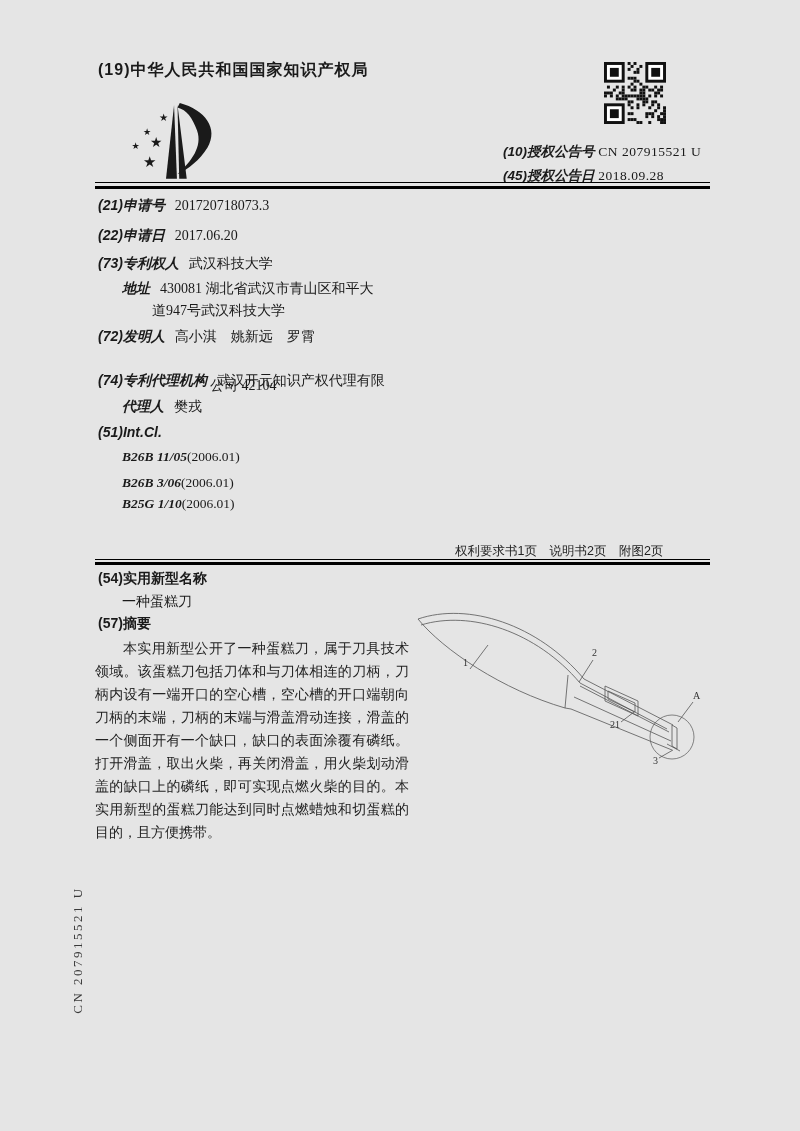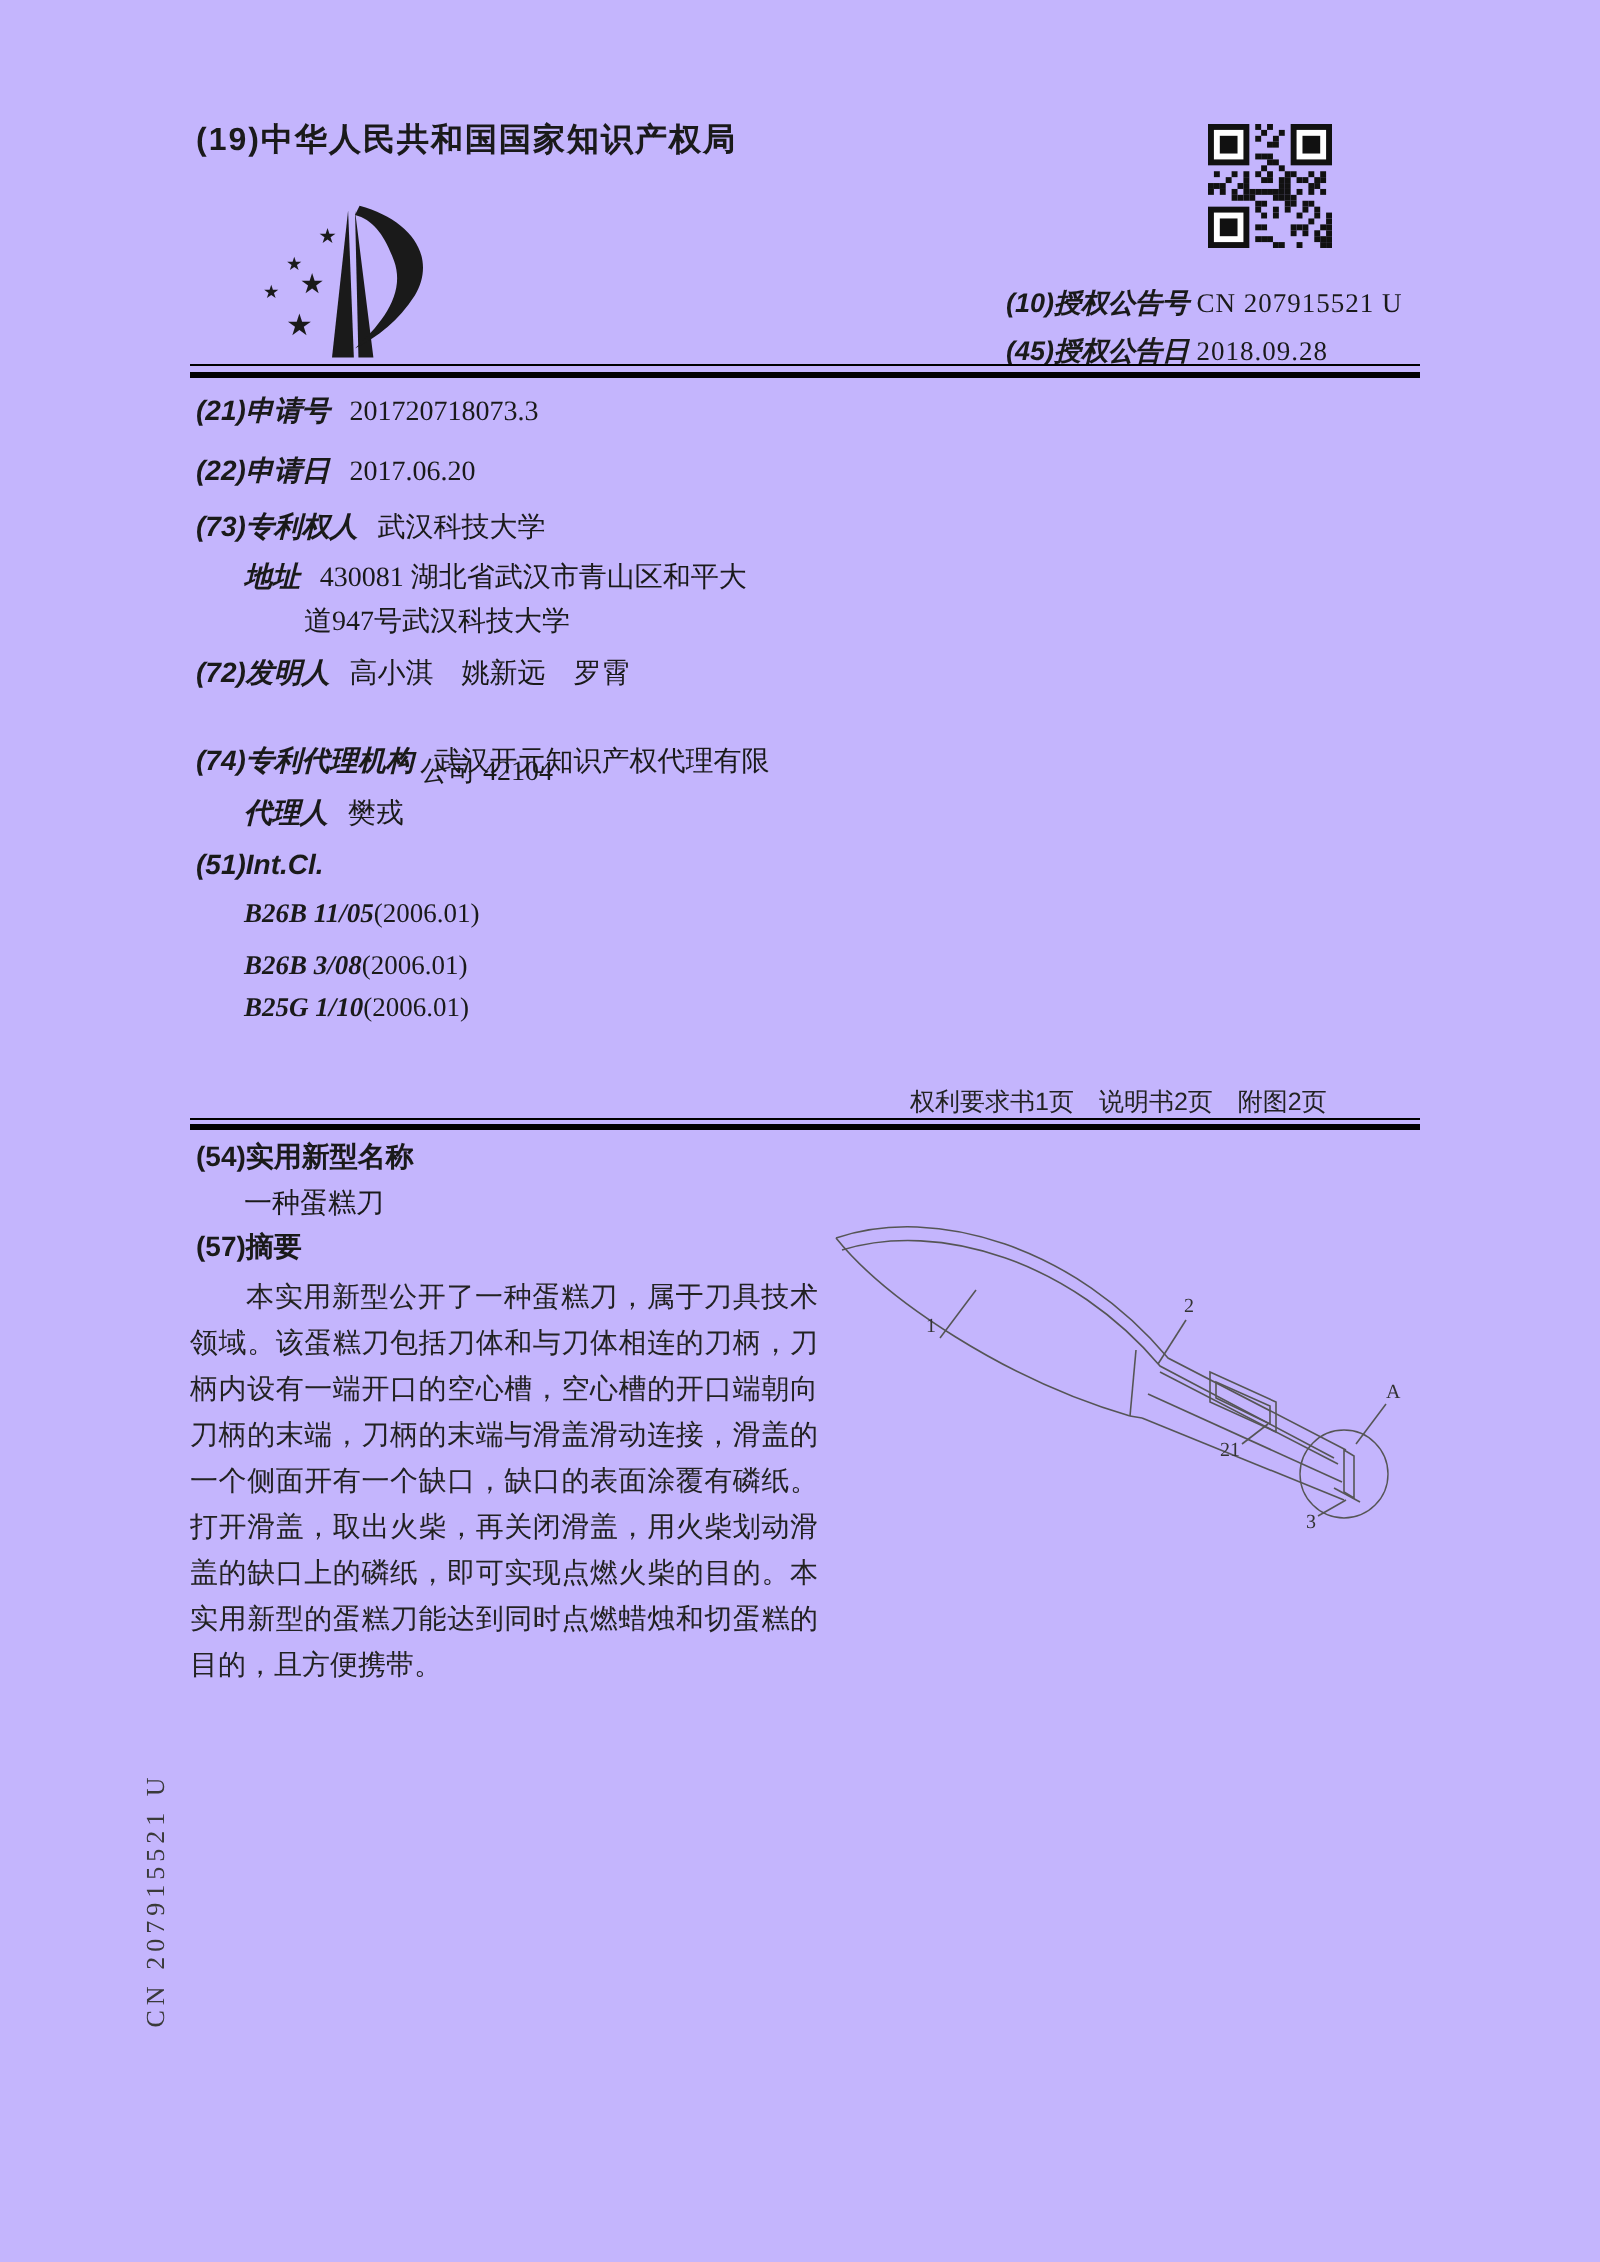--- a/index.html
+++ b/index.html
@@ -1,16 +1,16 @@
 <!DOCTYPE html>
 <html><head>
 <meta charset="utf-8">
 <style>
   html,body{margin:0;padding:0;background:#fff;}
-  .page{position:relative;width:800px;height:1131px;background:#c4b5fd;
+  .page{position:relative;width:800px;height:1131px;background:#e5e5e5;
         font-family:"Liberation Sans",sans-serif;color:#1a1a1a;overflow:hidden;}
   .abs{position:absolute;}
   .nowrap{white-space:nowrap;}
   .lbl{font-weight:bold;font-style:italic;}
   .val{font-family:"Liberation Serif","Liberation Sans",serif;}
   .office{left:98px;top:60px;font-size:16px;font-weight:bold;letter-spacing:1px;}
   .doc-type{left:293px;top:108px;font-size:23px;font-weight:bold;letter-spacing:2px;}
   .pub-row{font-size:13.5px;}
   .pub-row .val{font-size:13.5px;letter-spacing:0.5px;}
   .rule{background:#000;left:95px;width:615px;}
@@ -215,21 +215,21 @@
     <span>樊戎</span>
   </div>
 
   <div class="abs biblio-row" style="left:98px;top:424px;">
     <span class="lbl">(51)Int.Cl.</span>
   </div>
   <div class="abs intcl nowrap" style="left:122px;top:449px;">
     <span class="code">B26B 11/05</span><span>(2006.01)</span>
   </div>
   <div class="abs intcl nowrap" style="left:122px;top:475px;">
-    <span class="code">B26B 3/08</span><span>(2006.01)</span>
+    <span class="code">B26B 3/06</span><span>(2006.01)</span>
   </div>
   <div class="abs intcl nowrap" style="left:122px;top:496px;">
     <span class="code">B25G 1/10</span><span>(2006.01)</span>
   </div>
 
   <div class="abs pages-info nowrap" style="left:455px;top:543px;">权利要求书1页　说明书2页　附图2页</div>
 
   <div class="abs rule" style="top:559px;height:1px;"></div>
   <div class="abs rule" style="top:562px;height:3px;"></div>
 

